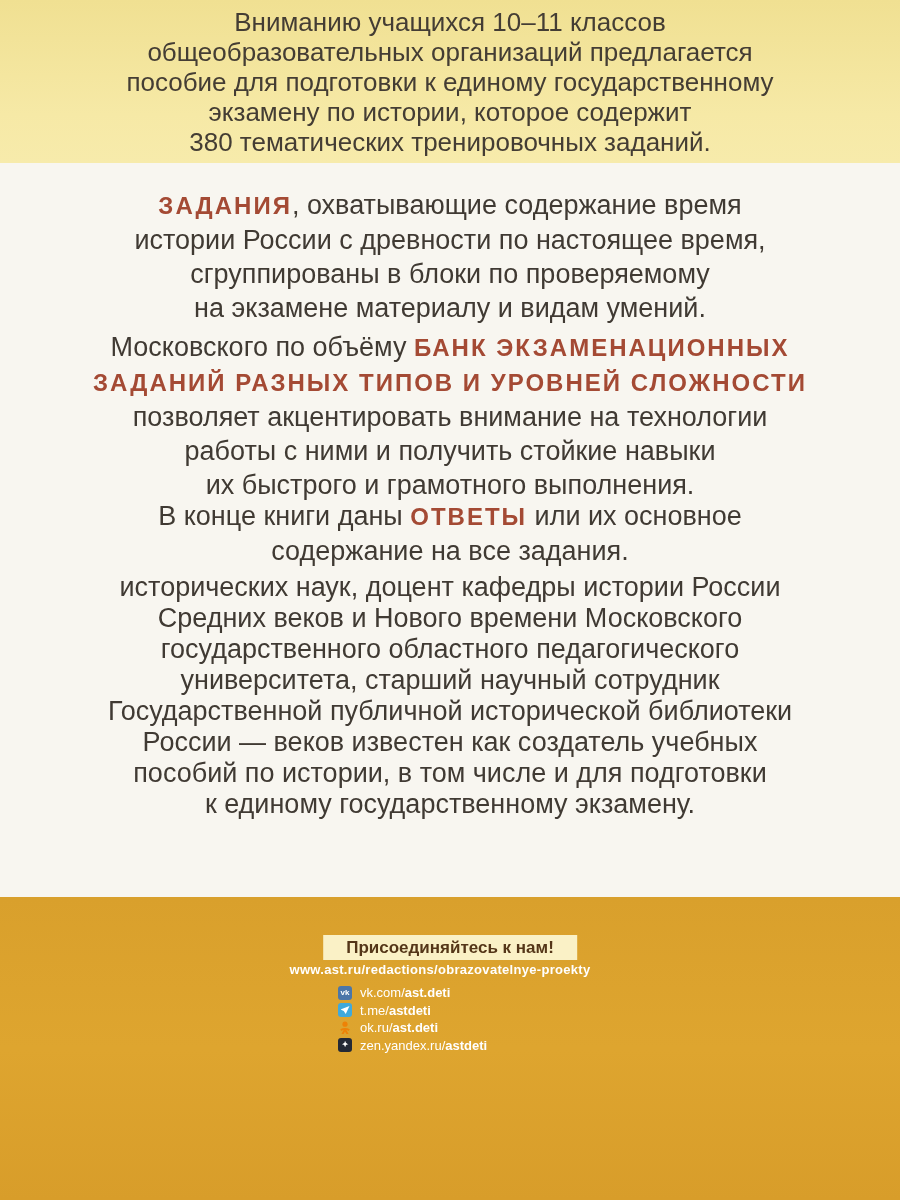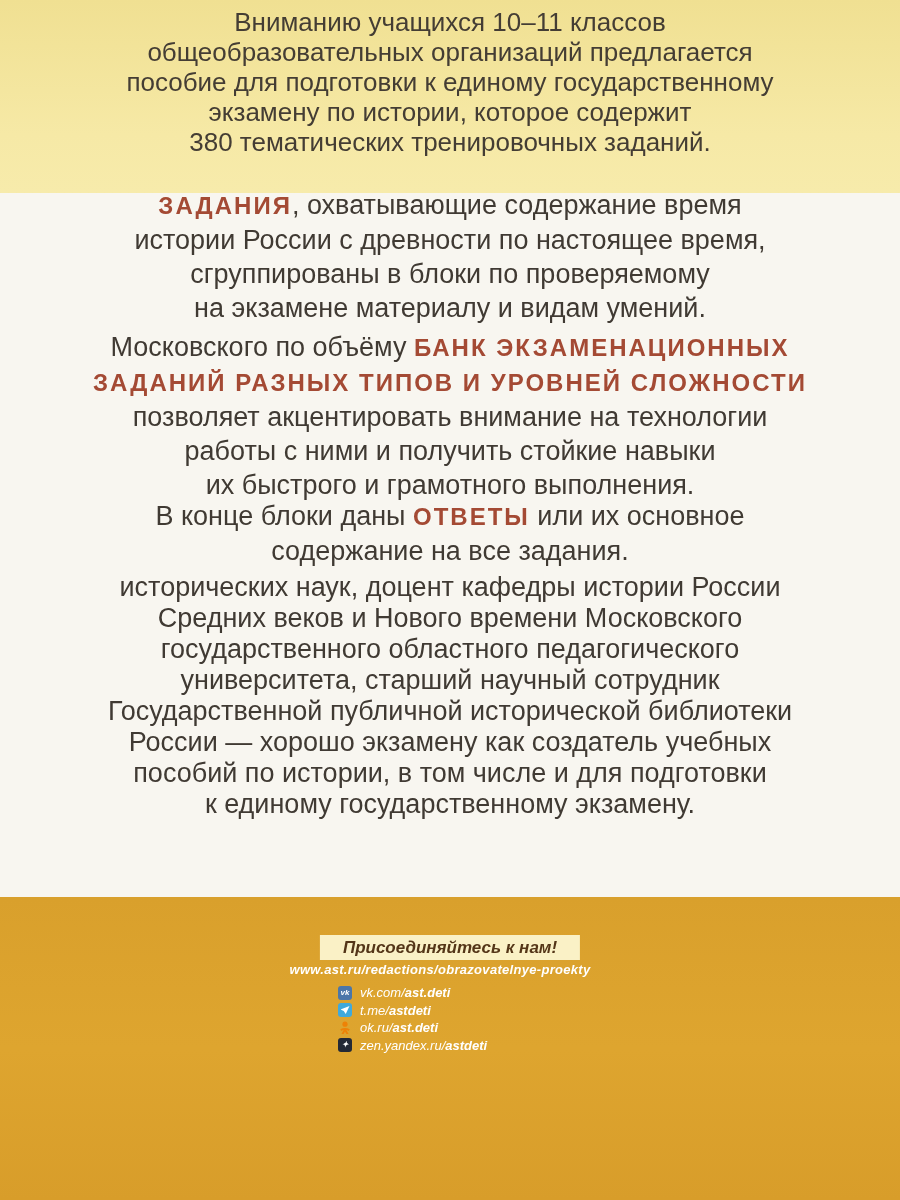--- a/index.html
+++ b/index.html
@@ -4,41 +4,40 @@
 <style>
   * { margin:0; padding:0; box-sizing:border-box; }
   html,body { width:900px; }
   body { font-family:"Liberation Sans", sans-serif; }
   .page {
     position:relative; width:900px; height:1200px; overflow:hidden;
     background:#f8f6f0;
   }
   
   .top-band {
-    position:absolute; left:0; top:0; width:900px; height:193px;
+    position:absolute; left:0; top:0; width:900px; height:163px;
     background:linear-gradient(180deg,#f0e092 0%,#f6e9a6 70%,#f7ebab 100%);
     padding-top:7px;
   }
   
   .para { position:absolute; left:0; width:900px; text-align:center;
           color:#403a33; font-size:27px; line-height:34px; font-weight:500; }
   .top-band .para { position:static; line-height:30px; font-size:26px; color:#443d34; }
   .accent {
     color:#a44a34; font-weight:bold; letter-spacing:2px;
     font-size:24px; transform:scaleY(1.02);text-align:right;
   }
   .p-tasks  { top:188px; }
   .p-bank   { top:330px; }
   .p-answers{ top:499px; }
   .p-author { top:572px; line-height:31px; }
   
   .bottom-band {
     position:absolute; left:0; top:897px; width:900px; height:303px;
     background:linear-gradient(180deg,#d9a02c 0%,#dea52f 50%,#d89d2a 100%);
-    font-style:italic;
   }
   .join-box {
     position:absolute; top:38px; left:50%; transform:translateX(-50%);
     background:#faf1c6; color:#543618; font-weight:bold; font-size:17px;
     line-height:25px; padding:0 23px; white-space:nowrap;
   }
   .site-url {
     position:absolute; top:65px; left:0; width:880px; text-align:center;
     color:#ffffff; font-weight:bold; font-size:13px; letter-spacing:0.3px;
   }
@@ -80,31 +79,31 @@
 
   <div class="para p-bank">
     <div><span>Московского по объёму </span><span class="accent">БАНК ЭКЗАМЕНАЦИОННЫХ</span></div>
     <div><span class="accent">ЗАДАНИЙ РАЗНЫХ ТИПОВ И УРОВНЕЙ СЛОЖНОСТИ</span></div>
     <div>позволяет акцентировать внимание на технологии</div>
     <div>работы с ними и получить стойкие навыки</div>
     <div>их быстрого и грамотного выполнения.</div>
   </div>
 
   <div class="para p-answers">
-    <div><span>В конце блоки даны </span><span class="accent">ОТВЕТЫ</span><span> или их основное</span></div>
+    <div><span>В конце книги даны </span><span class="accent">ОТВЕТЫ</span><span> или их основное</span></div>
     <div>содержание на все задания.</div>
   </div>
 
   <div class="para p-author">
     <div>исторических наук, доцент кафедры истории России</div>
     <div>Средних веков и Нового времени Московского</div>
     <div>государственного областного педагогического</div>
     <div>университета, старший научный сотрудник</div>
     <div>Государственной публичной исторической библиотеки</div>
-    <div>России — хорошо экзамену как создатель учебных</div>
+    <div>России — веков известен как создатель учебных</div>
     <div>пособий по истории, в том числе и для подготовки</div>
     <div>к единому государственному экзамену.</div>
   </div>
 
   <div class="bottom-band">
 
     <div class="join-box">Присоединяйтесь к нам!</div>
 
     <div class="site-url">www.ast.ru/redactions/obrazovatelnye-proekty</div>
 

